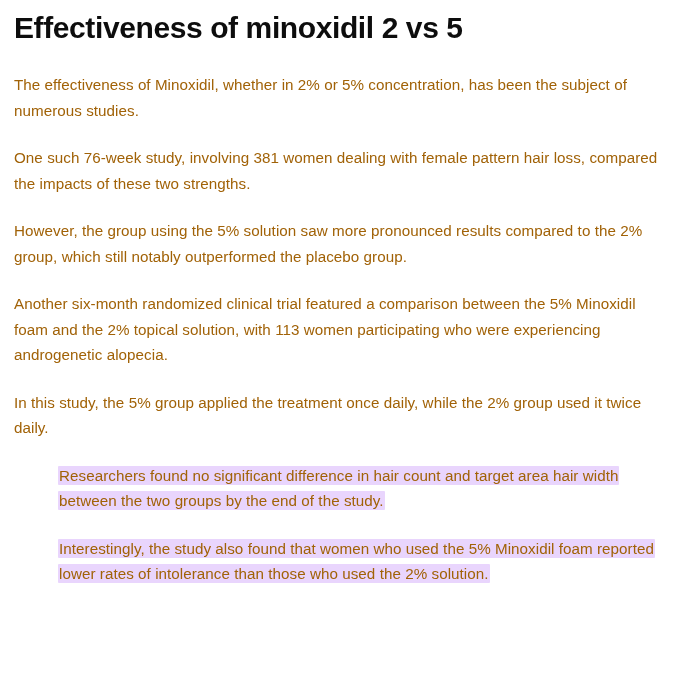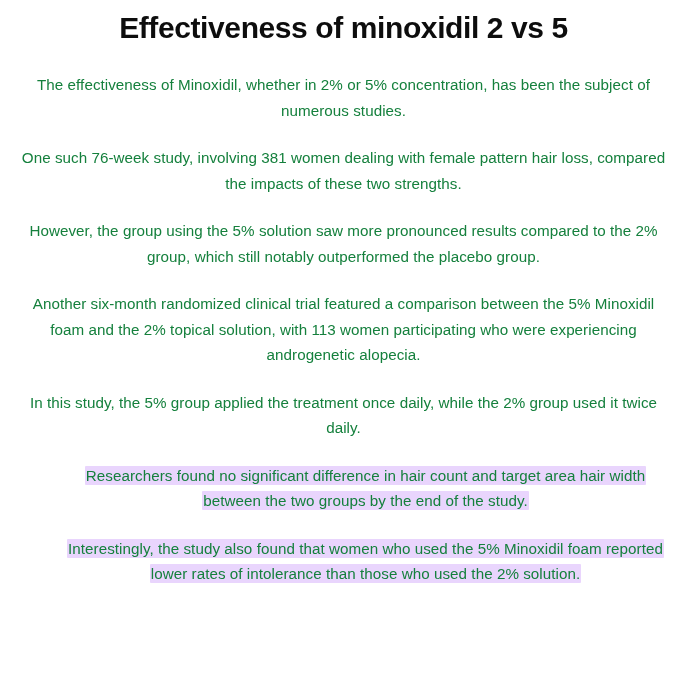--- a/index.html
+++ b/index.html
@@ -14,39 +14,38 @@
     font-family: "Liberation Sans", sans-serif;
     color: #1a1a1a;
   }
   .page {
     width: 687px;
     height: 531px;
     box-sizing: border-box;
     padding: 0 14px 0 14px;
     background: #ffffff;
     position: relative;
-    text-align: center;
   }
   .article-title {
     font-size: 30px;
     line-height: 36px;
     font-weight: bold;
     letter-spacing: -0.4px;
     color: #0d0d0d;
     margin: 0;
     padding-top: 10px;
     padding-bottom: 4px;
   }
   .body-block {
     margin-top: 22px;
   }
   p.para {
     font-size: 15.2px;
     line-height: 25.5px;
-    color: #15803d;
+    color: #a16207;
     margin: 0 0 22px 0;
     letter-spacing: 0.05px;
   }
   p.para:last-child {
     margin-bottom: 0;
   }
   .hl {
     background: #e9d5fd;
     padding: 1px 1px;
     border-radius: 1px;

